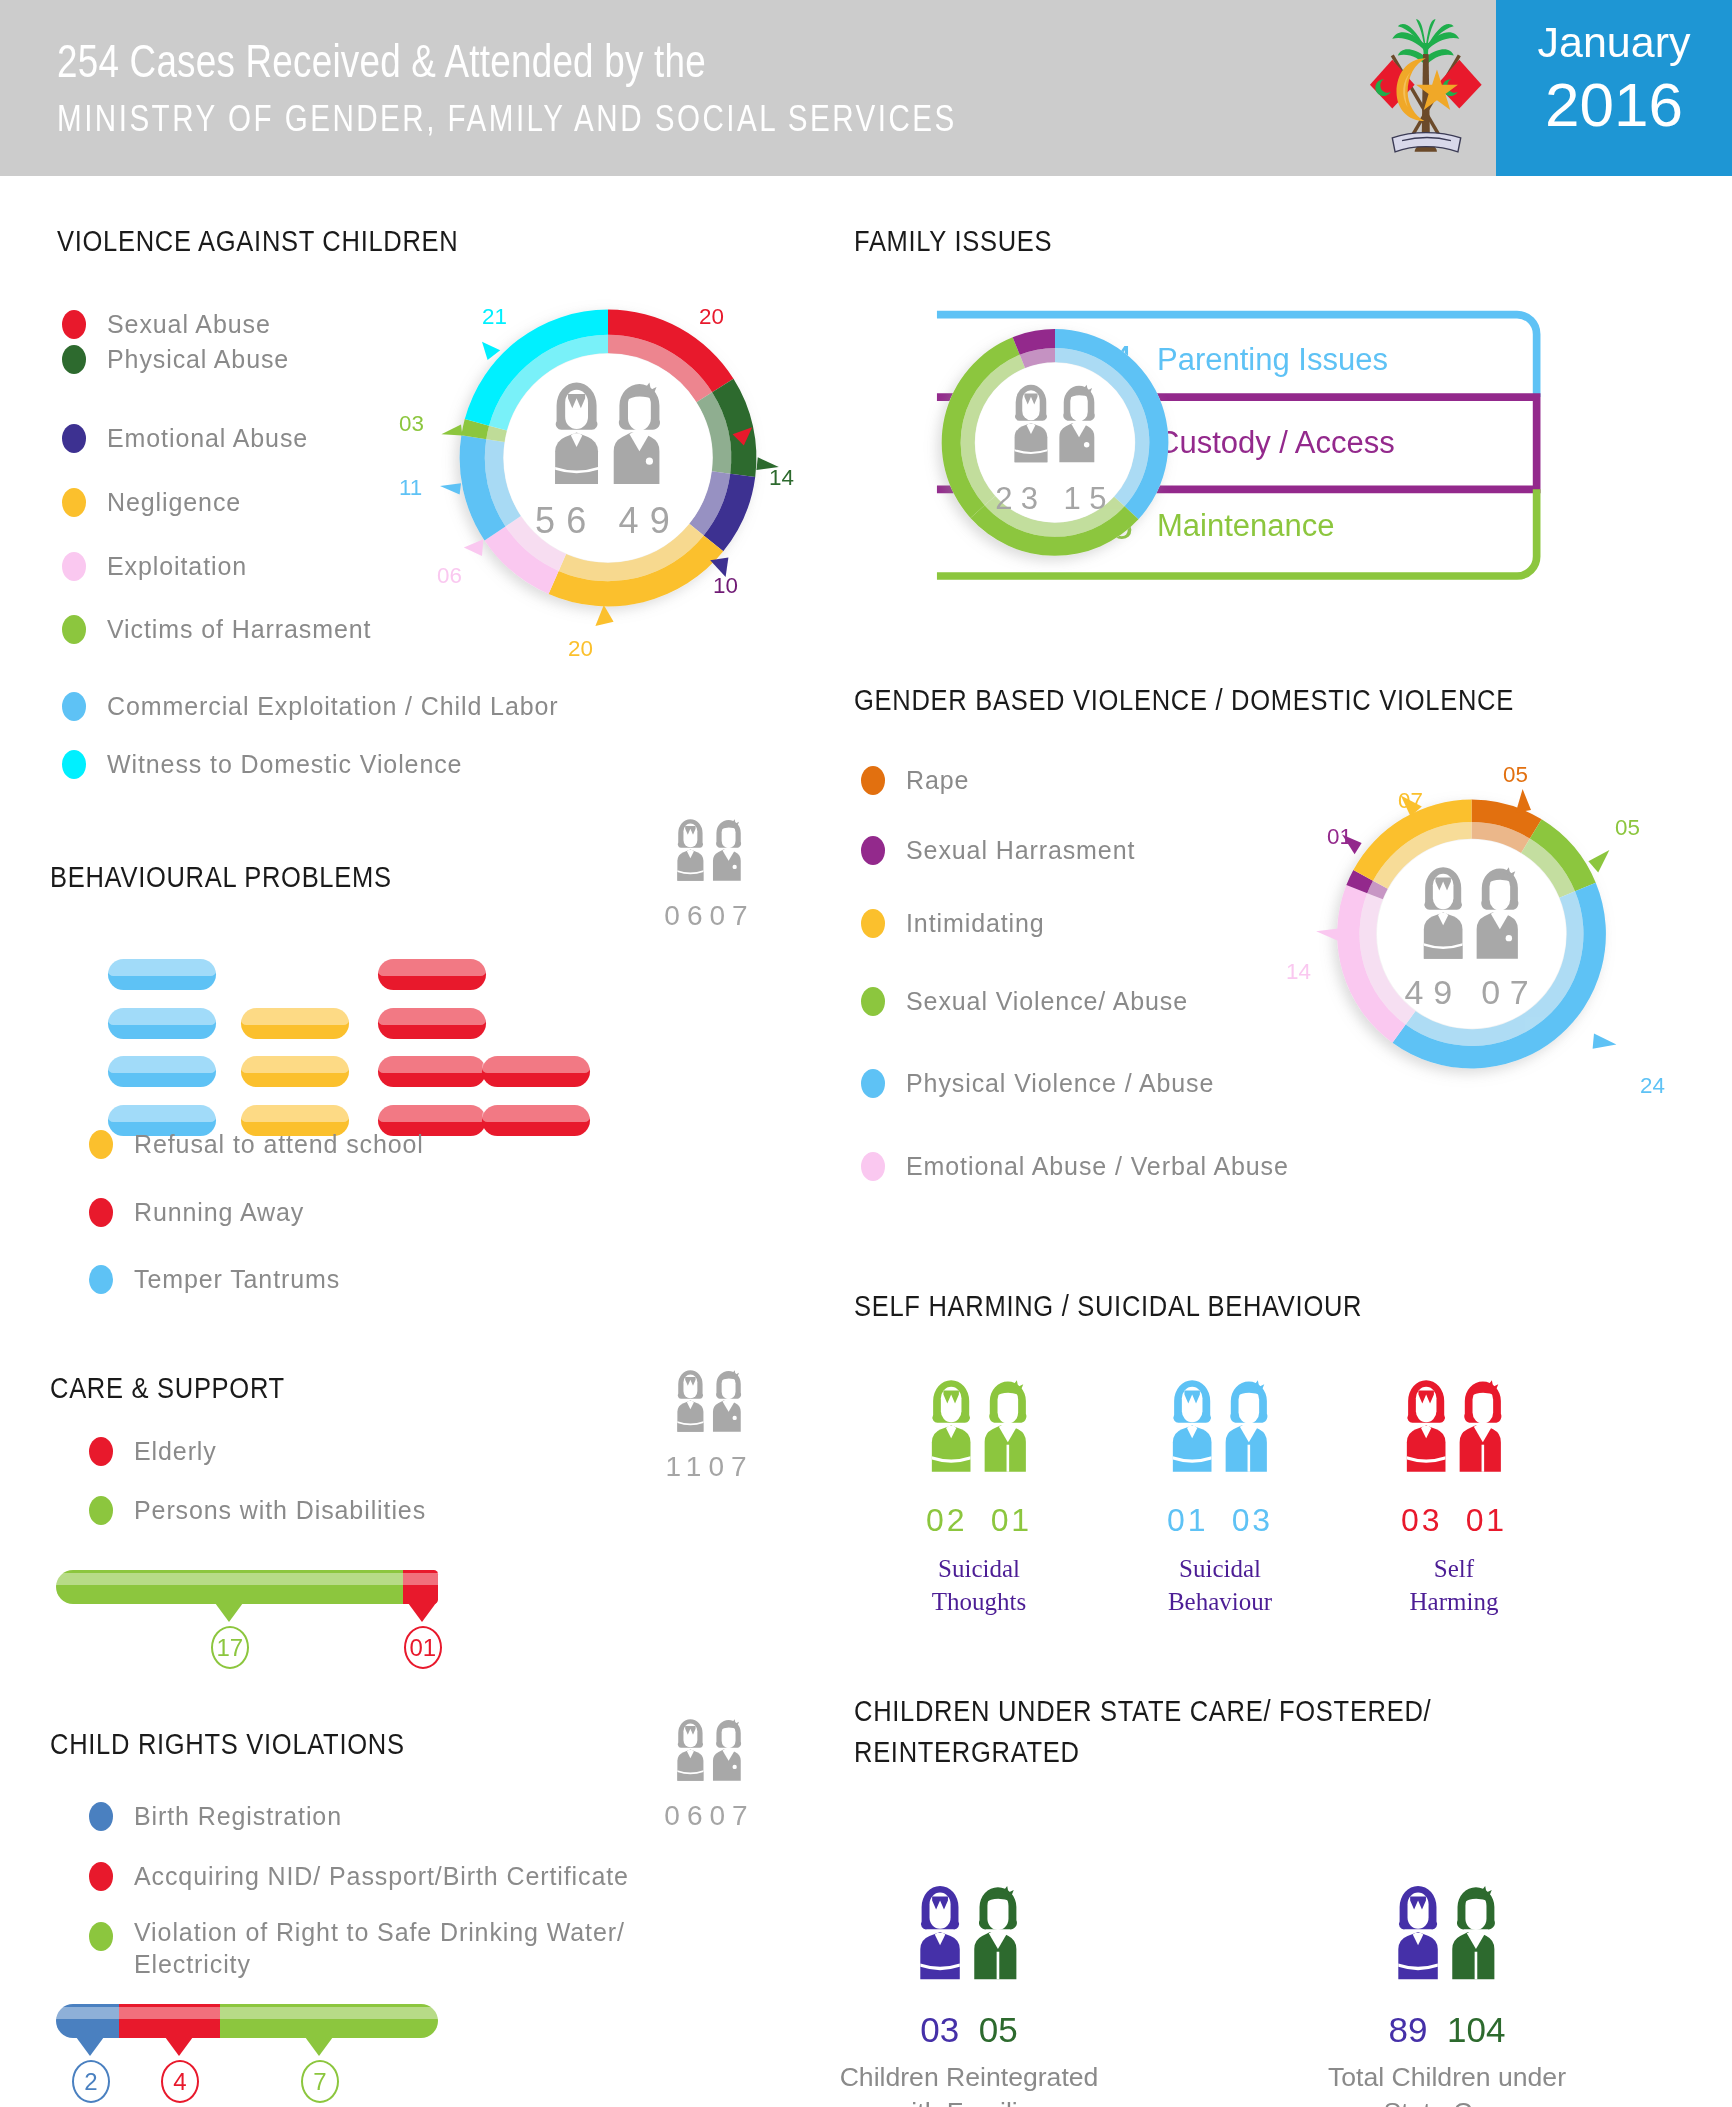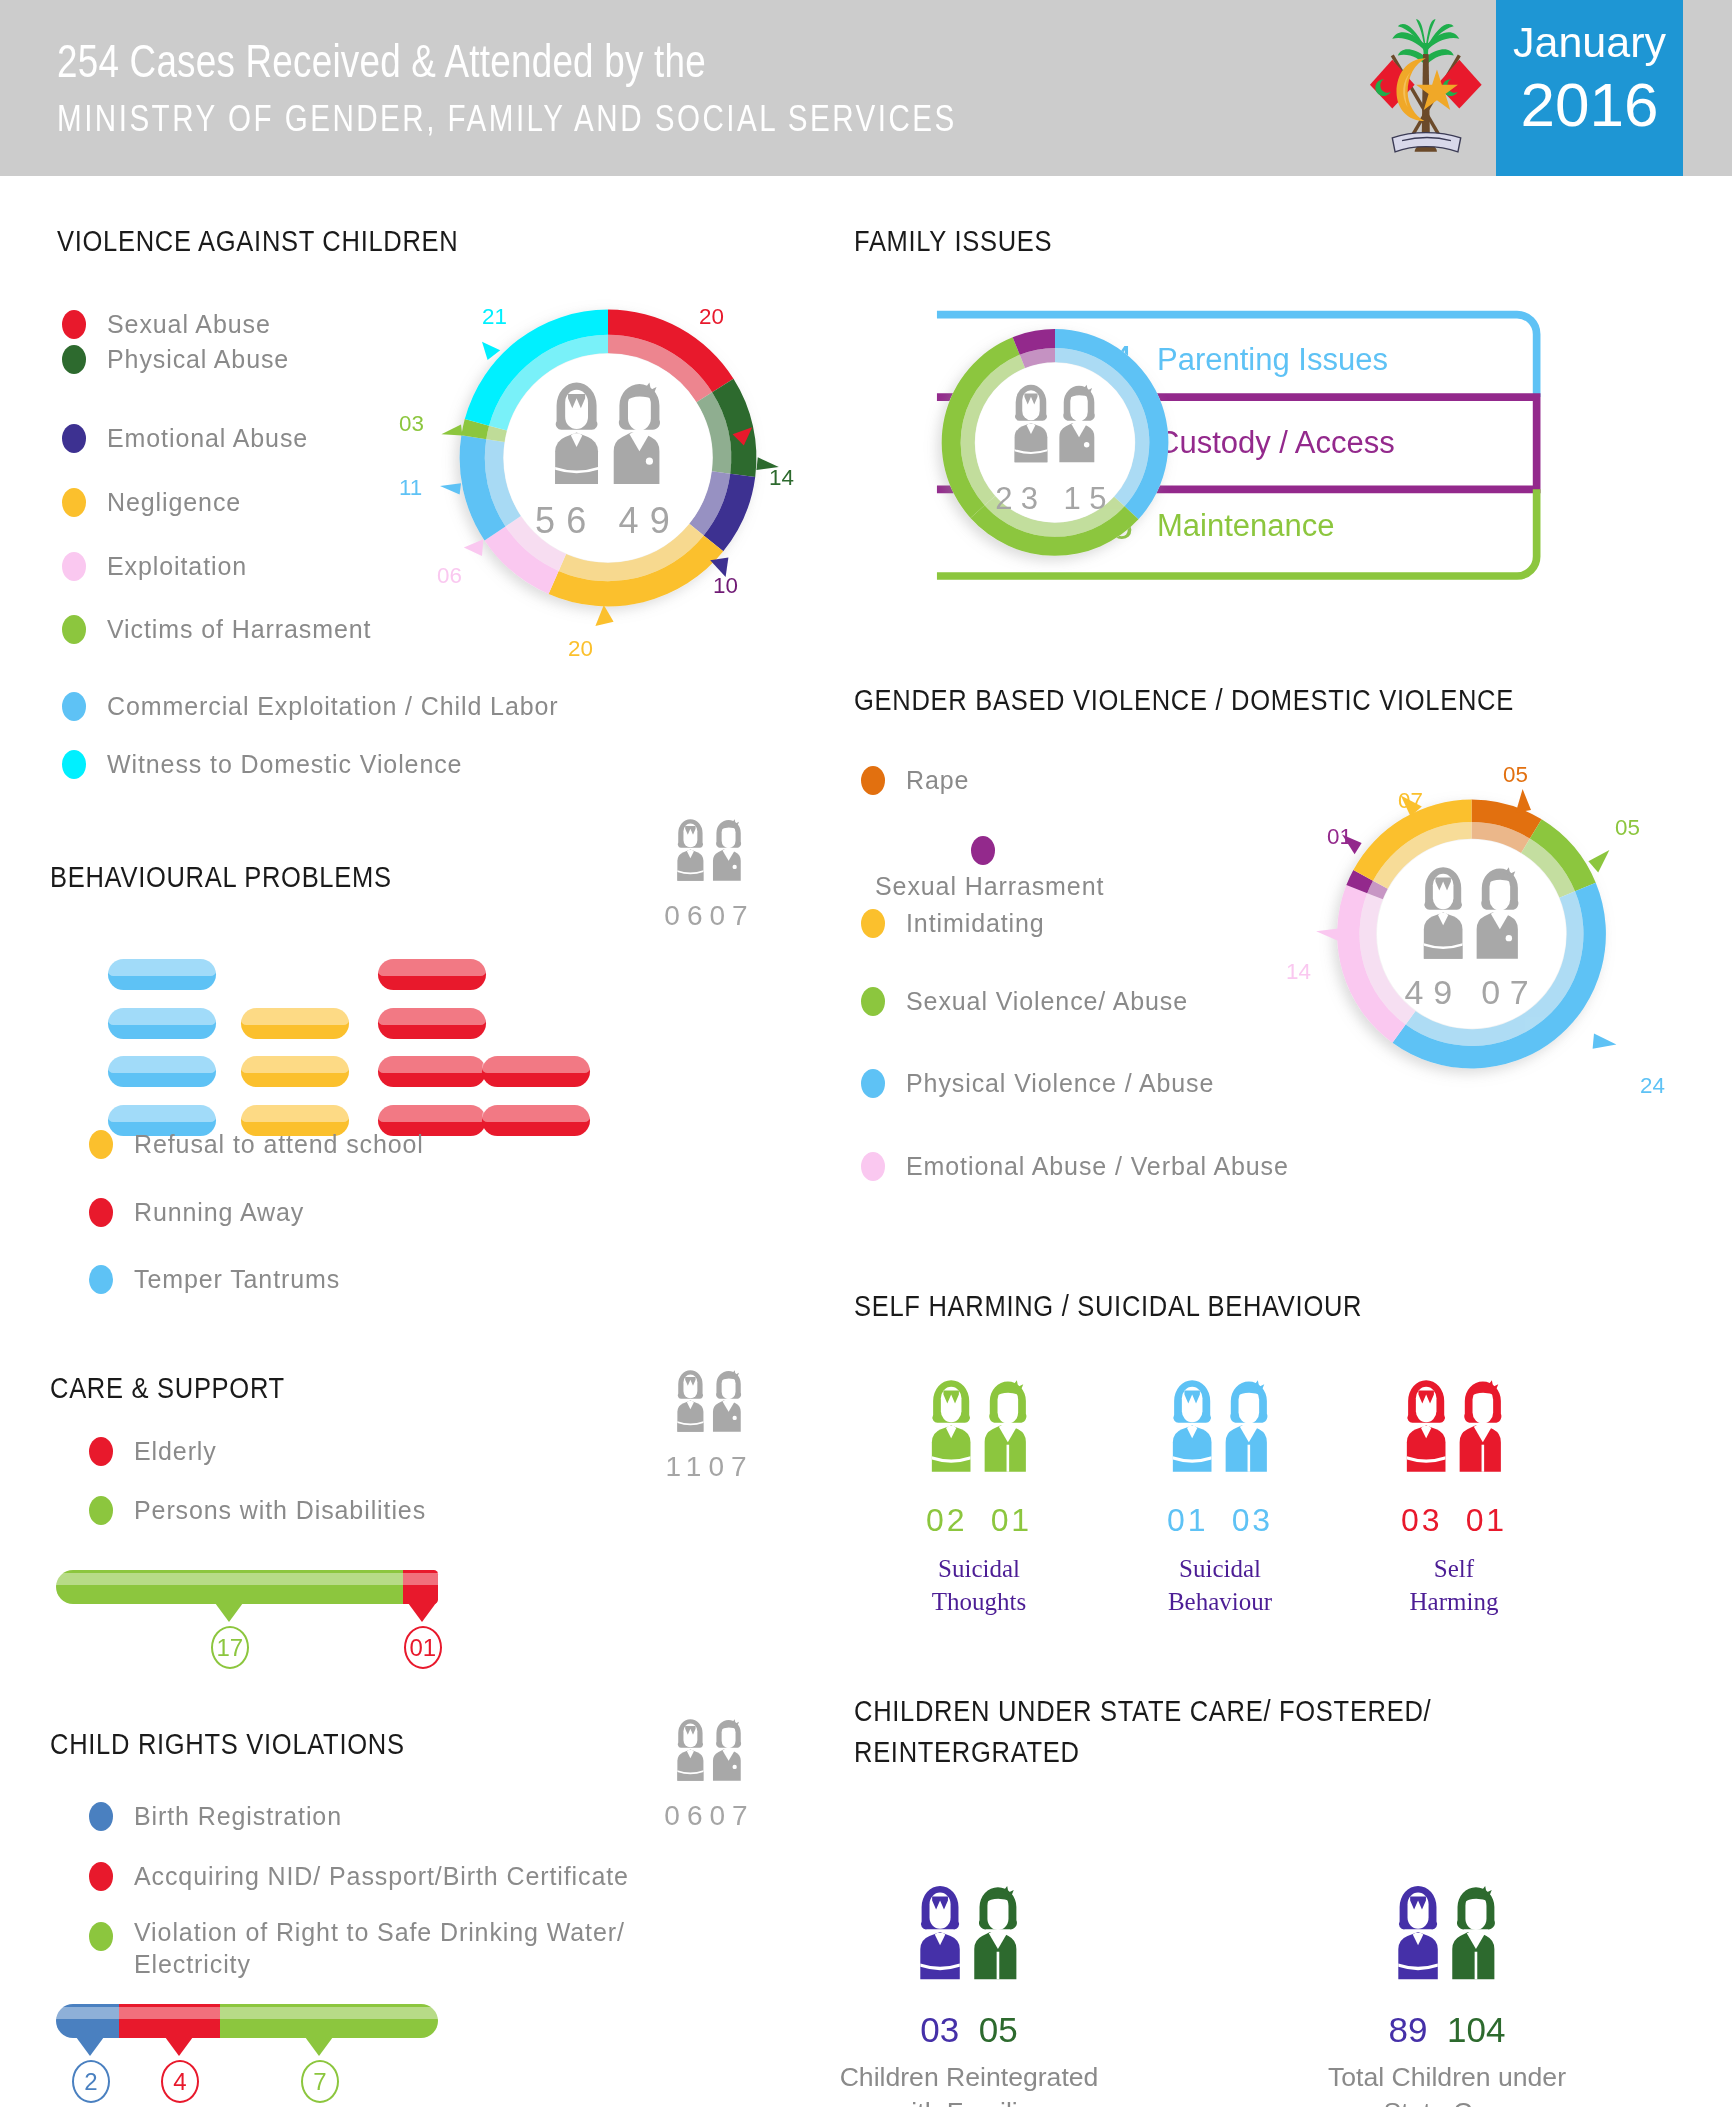--- a/index.html
+++ b/index.html
@@ -18,21 +18,21 @@
   .header-line1 {
     font-size:46px; color:#ffffff; font-weight:400; letter-spacing:0.3px;
     font-family:"Liberation Sans Narrow","Liberation Sans", sans-serif;
     transform:scaleX(0.80); transform-origin:left center; white-space:nowrap;
   }
   .header-line2 {
     font-size:37px; color:#ffffff; letter-spacing:3.1px; margin-top:9.8px;
     font-family:"Liberation Sans Narrow","Liberation Sans", sans-serif;
     transform:scaleX(0.80); transform-origin:left center; white-space:nowrap;
   }
-  .date-panel { position:absolute; left:1496px; top:0; width:187px; height:176px; background:#1e96d4; }
+  .date-panel { position:absolute; left:1496px; top:0; width:236px; height:176px; background:#1e96d4; }
   .date-month { position:absolute; left:50%; top:18px; transform:translateX(-50%); color:#fff; font-size:43px; white-space:nowrap;}
   .date-year  { position:absolute; left:50%; top:69px; transform:translateX(-50%); color:#fff; font-size:62px; white-space:nowrap;}
   .emblem { position:absolute; left:1367px; top:15.4px; width:119px; height:148px; }
 
   
   .sect-title {
     position:absolute; color:#1a1a1a; font-size:29px; letter-spacing:0.8px;
     font-family:"Liberation Sans Narrow","Liberation Sans", sans-serif;
     transform:scaleX(0.88); transform-origin:left center; white-space:nowrap;
   }
@@ -316,21 +316,21 @@
     <span>23</span><span>&nbsp;</span><span>15</span>
   </div>
 </div>
 
 <div class="sect-title" style="left:854px; top:684px;">GENDER BASED VIOLENCE / DOMESTIC VIOLENCE</div>
 
 <div class="legend-row" style="left:861px; top:766px;">
   <span class="legend-dot" style="background:#e2700f"></span>
   <span class="legend-label">Rape</span>
 </div>
-<div class="legend-row" style="left:861px; top:836px;flex-direction:column;">
+<div class="legend-row" style="left:861px; top:836px;">
   <span class="legend-dot" style="background:#93298c"></span>
   <span class="legend-label">Sexual Harrasment</span>
 </div>
 <div class="legend-row" style="left:861px; top:909px;">
   <span class="legend-dot" style="background:#fbc02d"></span>
   <span class="legend-label">Intimidating</span>
 </div>
 <div class="legend-row" style="left:861px; top:987px;">
   <span class="legend-dot" style="background:#8cc63e"></span>
   <span class="legend-label">Sexual Violence/ Abuse</span>

